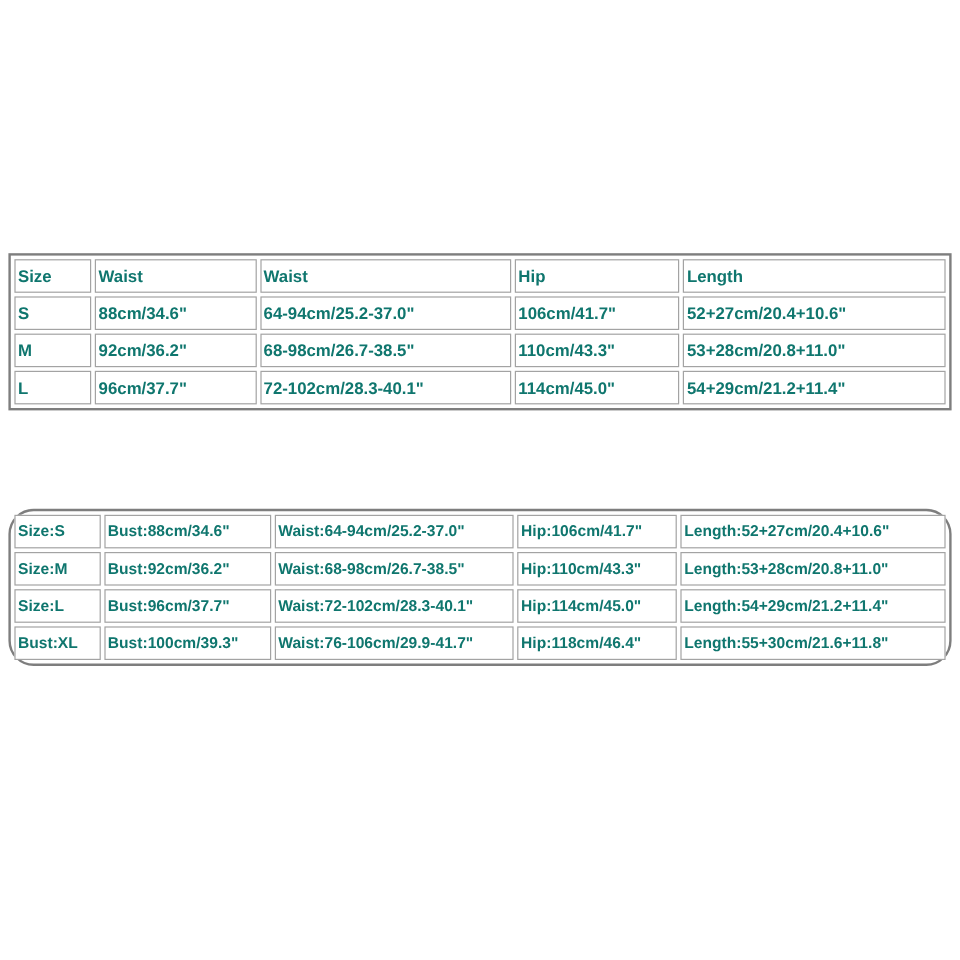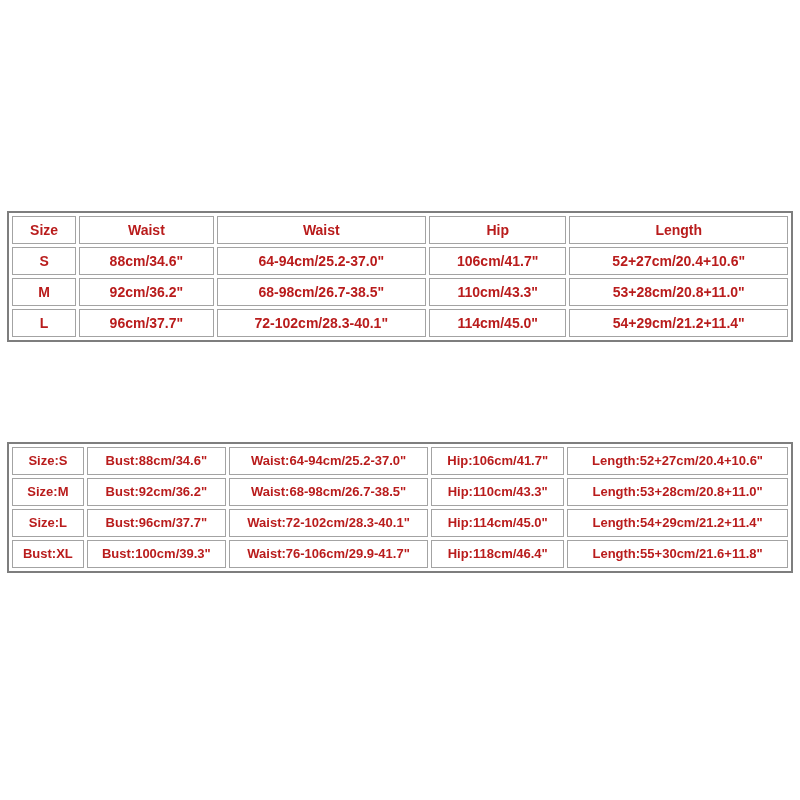--- a/index.html
+++ b/index.html
@@ -19,30 +19,30 @@
     position: absolute;
     left: 7px;
     width: 786px;
     border-collapse: separate;
     border-spacing: 3px;
     border: 2px solid #7e7e7e;
     background: #ffffff;
     table-layout: fixed;
   }
   table.size-table.top { top: 211px; }
-  table.size-table.bottom { top: 442px; }
+  table.size-table.bottom { top: 424px; border-radius: 21px; }
 
   .size-table th,
   .size-table td {
     border: 1px solid #a3a3a3;
     background: #ffffff;
-    text-align: center;
+    text-align: left;
     vertical-align: middle;
     font-weight: bold;
-    color: #b91c1c;
+    color: #0f766e;
     height: 26px;
     padding: 0 2px;
     white-space: nowrap;
     overflow: hidden;
     font-size: 14px;
     line-height: 26px;
   }
   .size-table.bottom td {
     font-size: 13px;
   }

